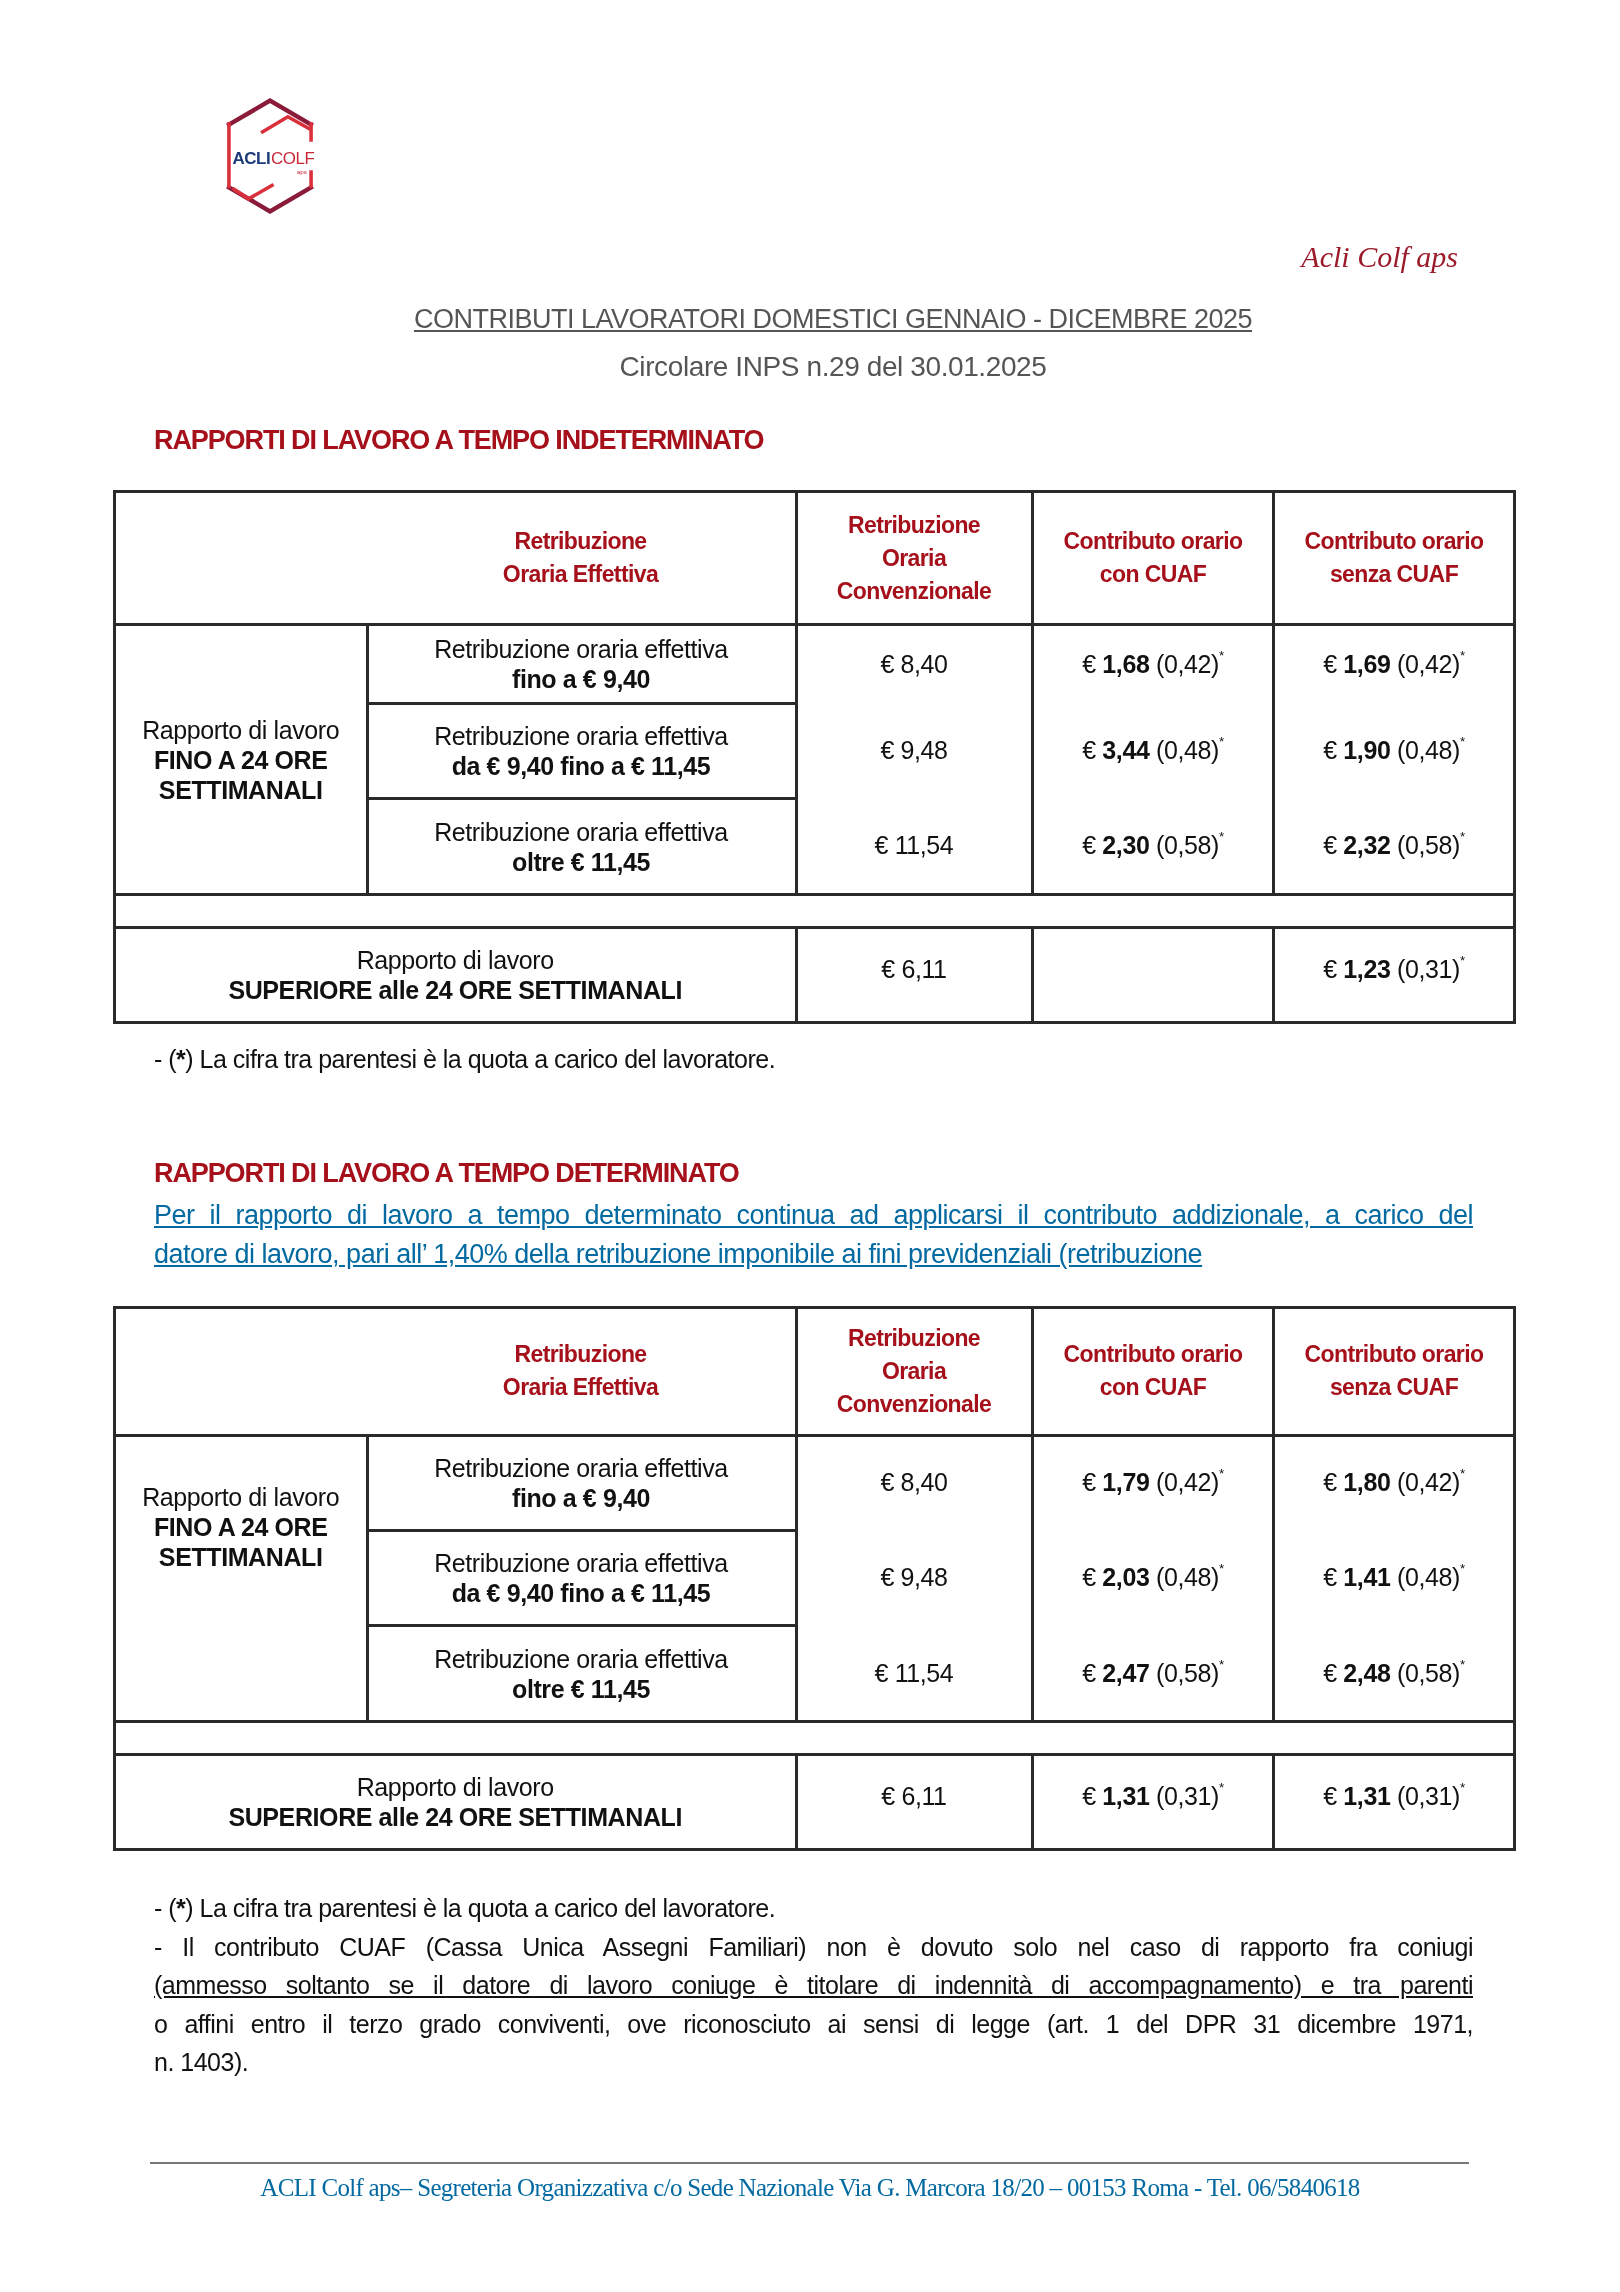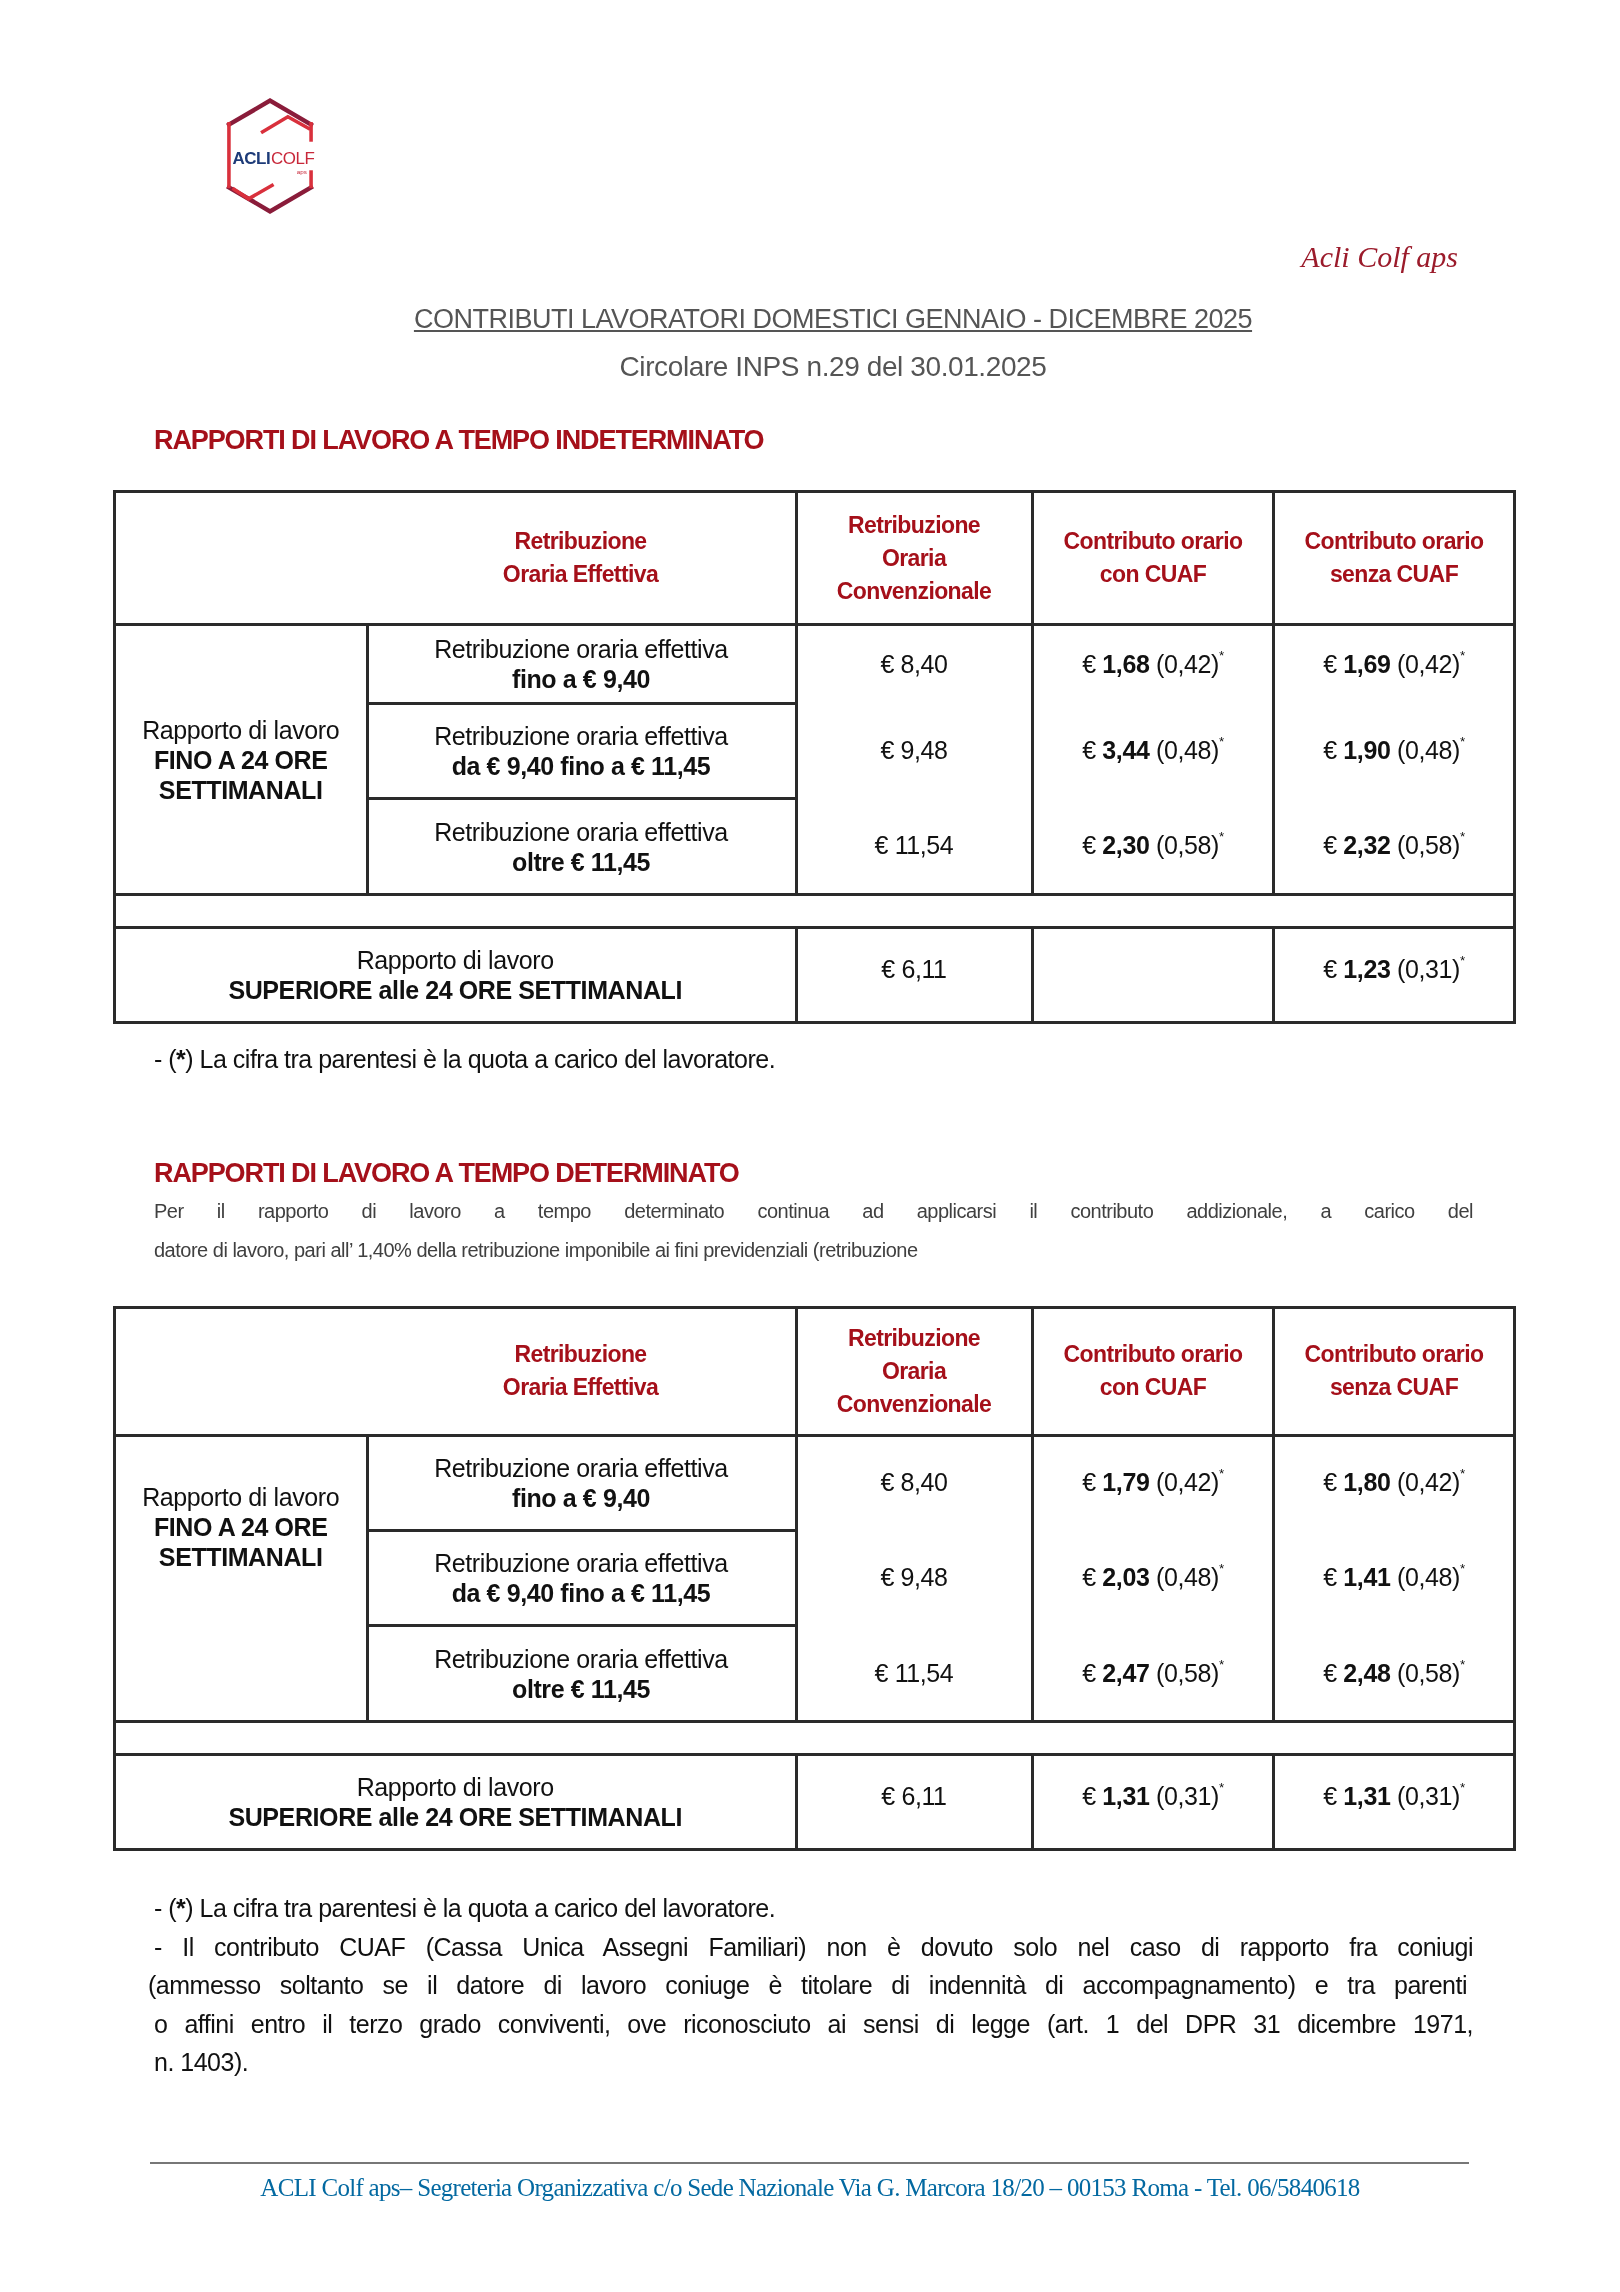--- a/index.html
+++ b/index.html
@@ -3,21 +3,21 @@
 <meta charset="utf-8">
 <style>
   html, body { margin:0; padding:0; background:#ffffff; }
   body { width:1620px; height:2293px; position:relative; overflow:hidden; font-family:"Liberation Sans", sans-serif; color:#111; }
   .abs { position:absolute; }
   .logo { left:220px; top:95px; width:100px; height:122px; }
   .brand-italic { left:1236px; top:240px; width:222px; text-align:right; font-family:"Liberation Serif", serif; font-style:italic; font-size:30px; color:#9b1b2b; white-space:nowrap; }
   .doc-title { left:269px; top:304px; width:1128px; text-align:center; font-size:27px; color:#555; white-space:nowrap; letter-spacing:-0.5px;text-decoration:underline; }
   .doc-subtitle { left:269px; top:351px; width:1128px; text-align:center; font-size:28px; color:#555; white-space:nowrap; letter-spacing:-0.4px; font-weight:300; }
   .section-heading { font-size:27px; font-weight:bold; color:#a5101a; white-space:nowrap; letter-spacing:-1.1px; }
-  .para-line { font-size:20px; color:#404040; white-space:nowrap; letter-spacing:-0.5px; }
+  .para-line { font-size:27px; color:#0369a1; white-space:nowrap; letter-spacing:-0.5px;text-decoration:underline; }
   .just { text-align:justify; text-align-last:justify; }
   .note-line { font-size:25px; color:#111; white-space:nowrap; letter-spacing:-0.5px; }
   .note-line b { font-weight:bold; }
 
   
   .tbl { position:absolute; left:113px; width:1402px; }
   .cell { position:absolute; box-sizing:border-box; display:flex; flex-direction:column; align-items:center; justify-content:center; text-align:center; }
   .line-h { position:absolute; height:2.7px; background:#2a2a2a; }
   .line-v { position:absolute; width:2.7px; background:#2a2a2a; }
   .hdr { font-size:23px; font-weight:bold; color:#a5101a; line-height:33px; letter-spacing:-0.6px; }
@@ -237,19 +237,19 @@
   <div class="cell val" style="left:921px; top:450px; width:238px; height:81px;">
     <span><span>€</span> <b>1,31</b> <span>(0,31)</span><sup>*</sup></span>
   </div>
   <div class="cell val" style="left:1162px; top:450px; width:238px; height:81px;">
     <span><span>€</span> <b>1,31</b> <span>(0,31)</span><sup>*</sup></span>
   </div>
 </div>
 
 <div class="abs note-line" style="left:154px; top:1894px;"><span>- (</span><b>*</b><span>) La cifra tra parentesi è la quota a carico del lavoratore.</span></div>
 <div class="abs note-line just" style="left:154px; top:1933px; width:1319px;">- Il contributo CUAF (Cassa Unica Assegni Familiari) non è dovuto solo nel caso di rapporto fra coniugi</div>
-<div class="abs note-line just" style="left:148px; top:1971px; width:1319px;">(ammesso soltanto se il datore di lavoro coniuge è titolare di indennità di accompagnamento) e tra parenti</div>
+<div class="abs note-line just" style="left:154px; top:1971px; width:1319px;text-decoration:underline;">(ammesso soltanto se il datore di lavoro coniuge è titolare di indennità di accompagnamento) e tra parenti</div>
 <div class="abs note-line just" style="left:154px; top:2010px; width:1319px;">o affini entro il terzo grado conviventi, ove riconosciuto ai sensi di legge (art. 1 del DPR 31 dicembre 1971,</div>
 <div class="abs note-line" style="left:154px; top:2048px;">n. 1403).</div>
 
 <div class="abs footer-rule"></div>
 <div class="abs footer-text">ACLI Colf aps– Segreteria Organizzativa c/o Sede Nazionale Via G. Marcora 18/20 – 00153 Roma - Tel. 06/5840618</div>
 
 
 </body></html>

